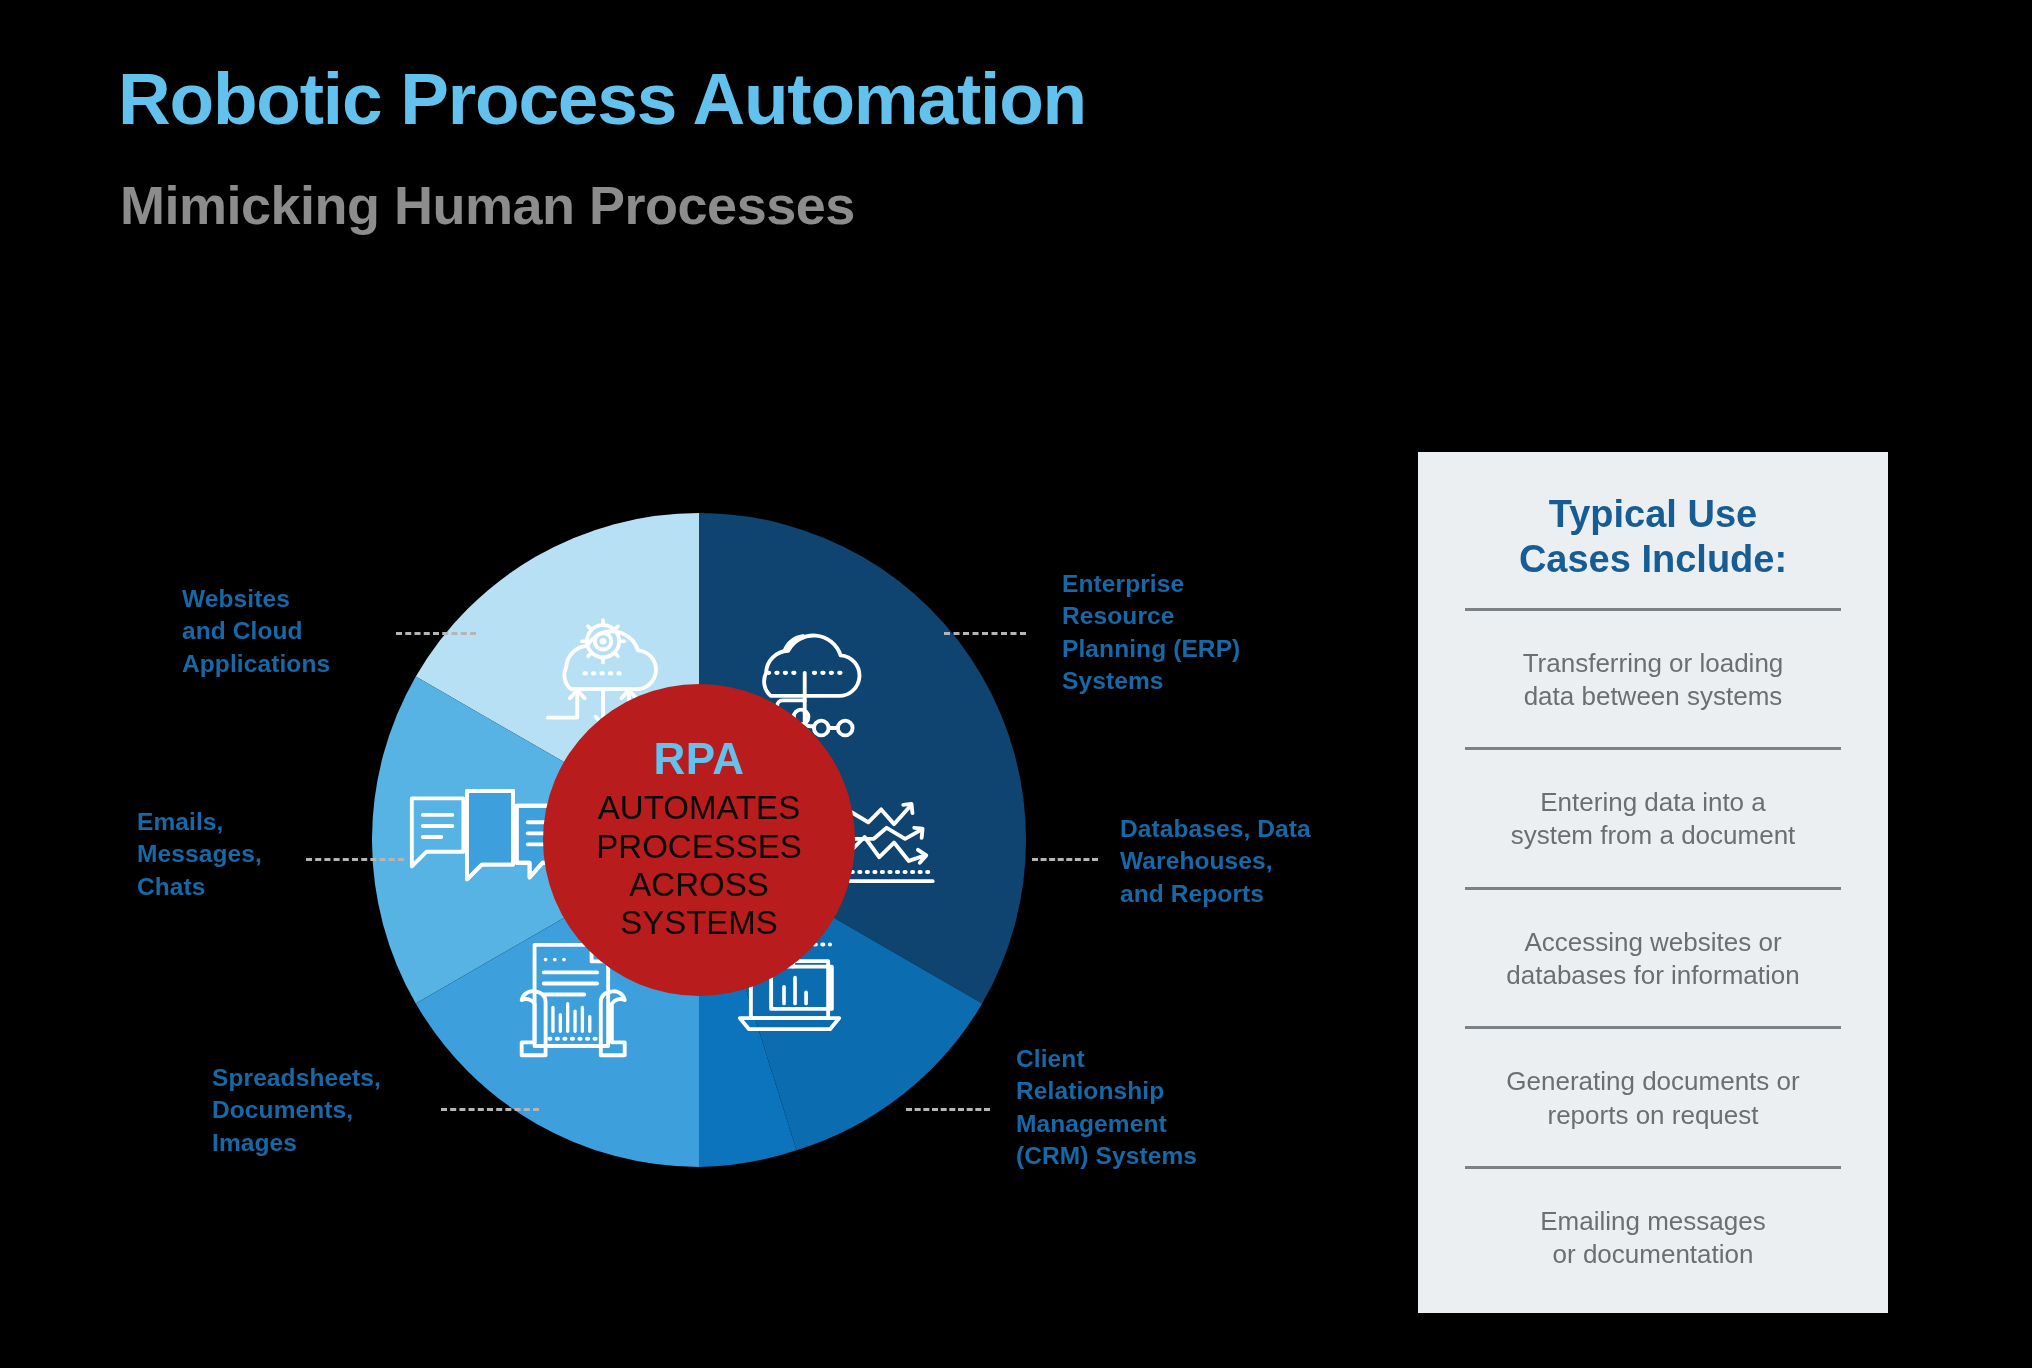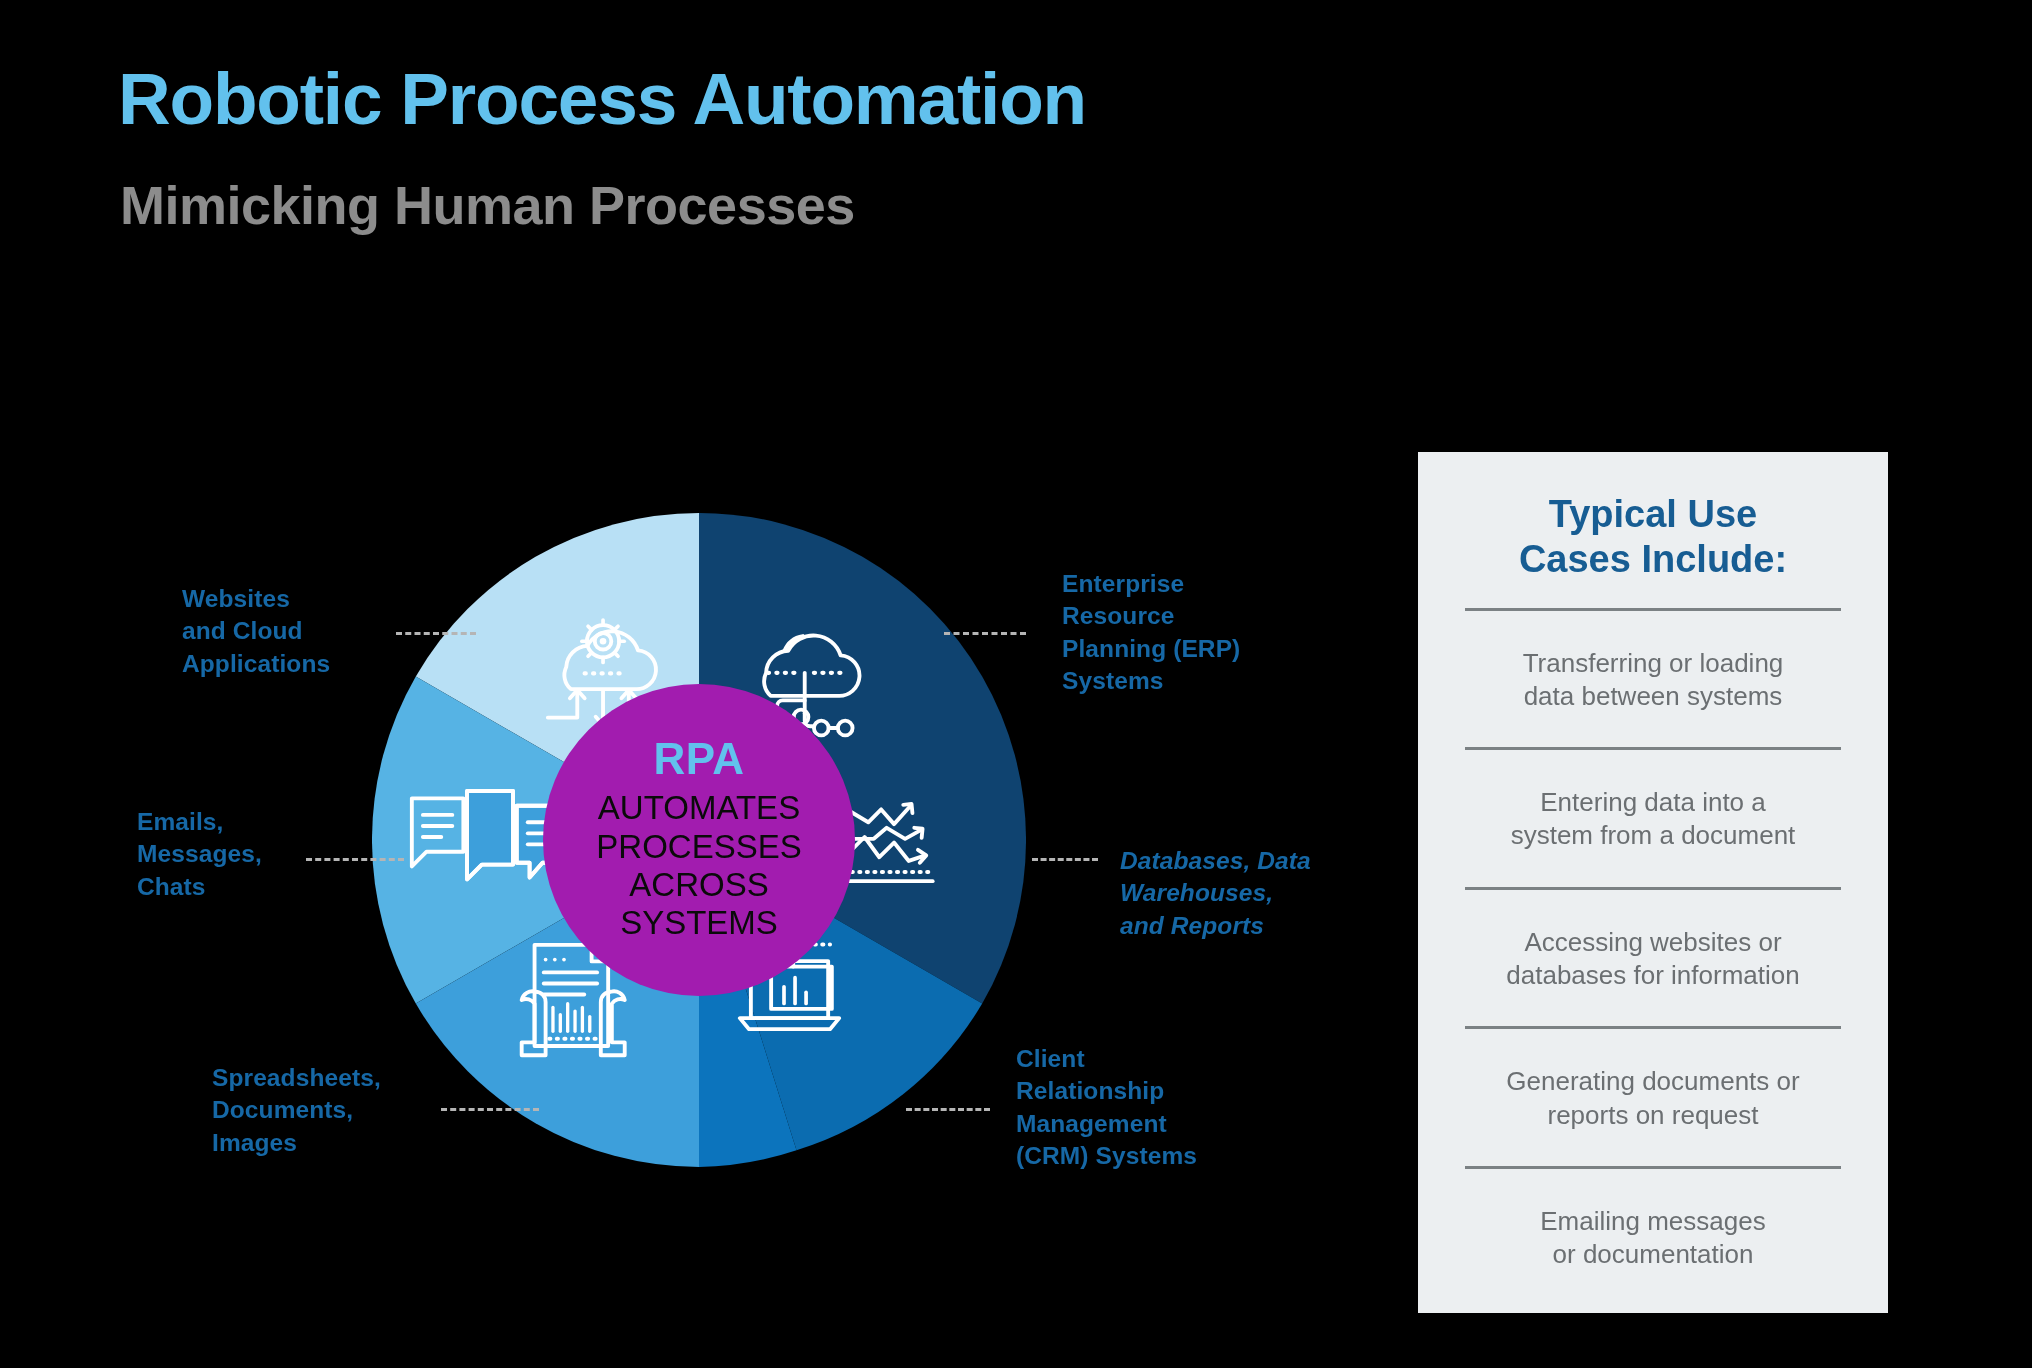--- a/index.html
+++ b/index.html
@@ -29,21 +29,21 @@
   #donut-wrap {
     position: absolute; left: 372px; top: 513px;
     width: 654px; height: 654px;
   }
   #donut-svg { display:block; width: 654px; height: 654px; }
 
   .hub {
     position: absolute; left: 50%; top: 50%;
     transform: translate(-50%, -50%);
     width: 312px; height: 312px; border-radius: 50%;
-    background: #a21caf;
+    background: #b91c1c;
     display: flex; flex-direction: column;
     align-items: center; justify-content: center;
     text-align: center;
   }
   .hub-title {
     font-size: 44px; font-weight: bold; color: #62c1ed;
     line-height: 1.0; margin-bottom: 8px; letter-spacing: 0.5px;
   }
   .hub-sub {
     font-size: 33px; font-weight: 400; color: #0a0a0a;
@@ -56,21 +56,21 @@
     font-size: 24.5px; font-weight: bold; color: #1668a6;
     line-height: 1.32; letter-spacing: 0.1px;
   }
   .spoke-label.right { text-align: left; }
   .spoke-label.left  { text-align: left; }
 
   #label-websites    { left: 182px;  top: 583px; width: 230px; }
   #label-emails      { left: 137px;  top: 806px; width: 230px; }
   #label-spreadsheets{ left: 212px;  top: 1062px; width: 240px; }
   #label-erp         { left: 1050px; top: 568px; width: 260px; margin-left: 12px; }
-  #label-databases   { left: 1120px; top: 845px; width: 260px; font-style: italic; }
+  #label-databases   { left: 1120px; top: 813px; width: 260px; }
   #label-crm         { left: 1016px; top: 1043px; width: 270px; }
 
   
   .dash {
     position: absolute; height: 0;
     border-top: 3px dashed #b5b5b5;
   }
   #dash-websites     { left: 396px;  top: 632px; width: 80px; }
   #dash-emails       { left: 306px;  top: 858px; width: 98px; }
   #dash-spreadsheets { left: 441px;  top: 1108px; width: 98px; }

